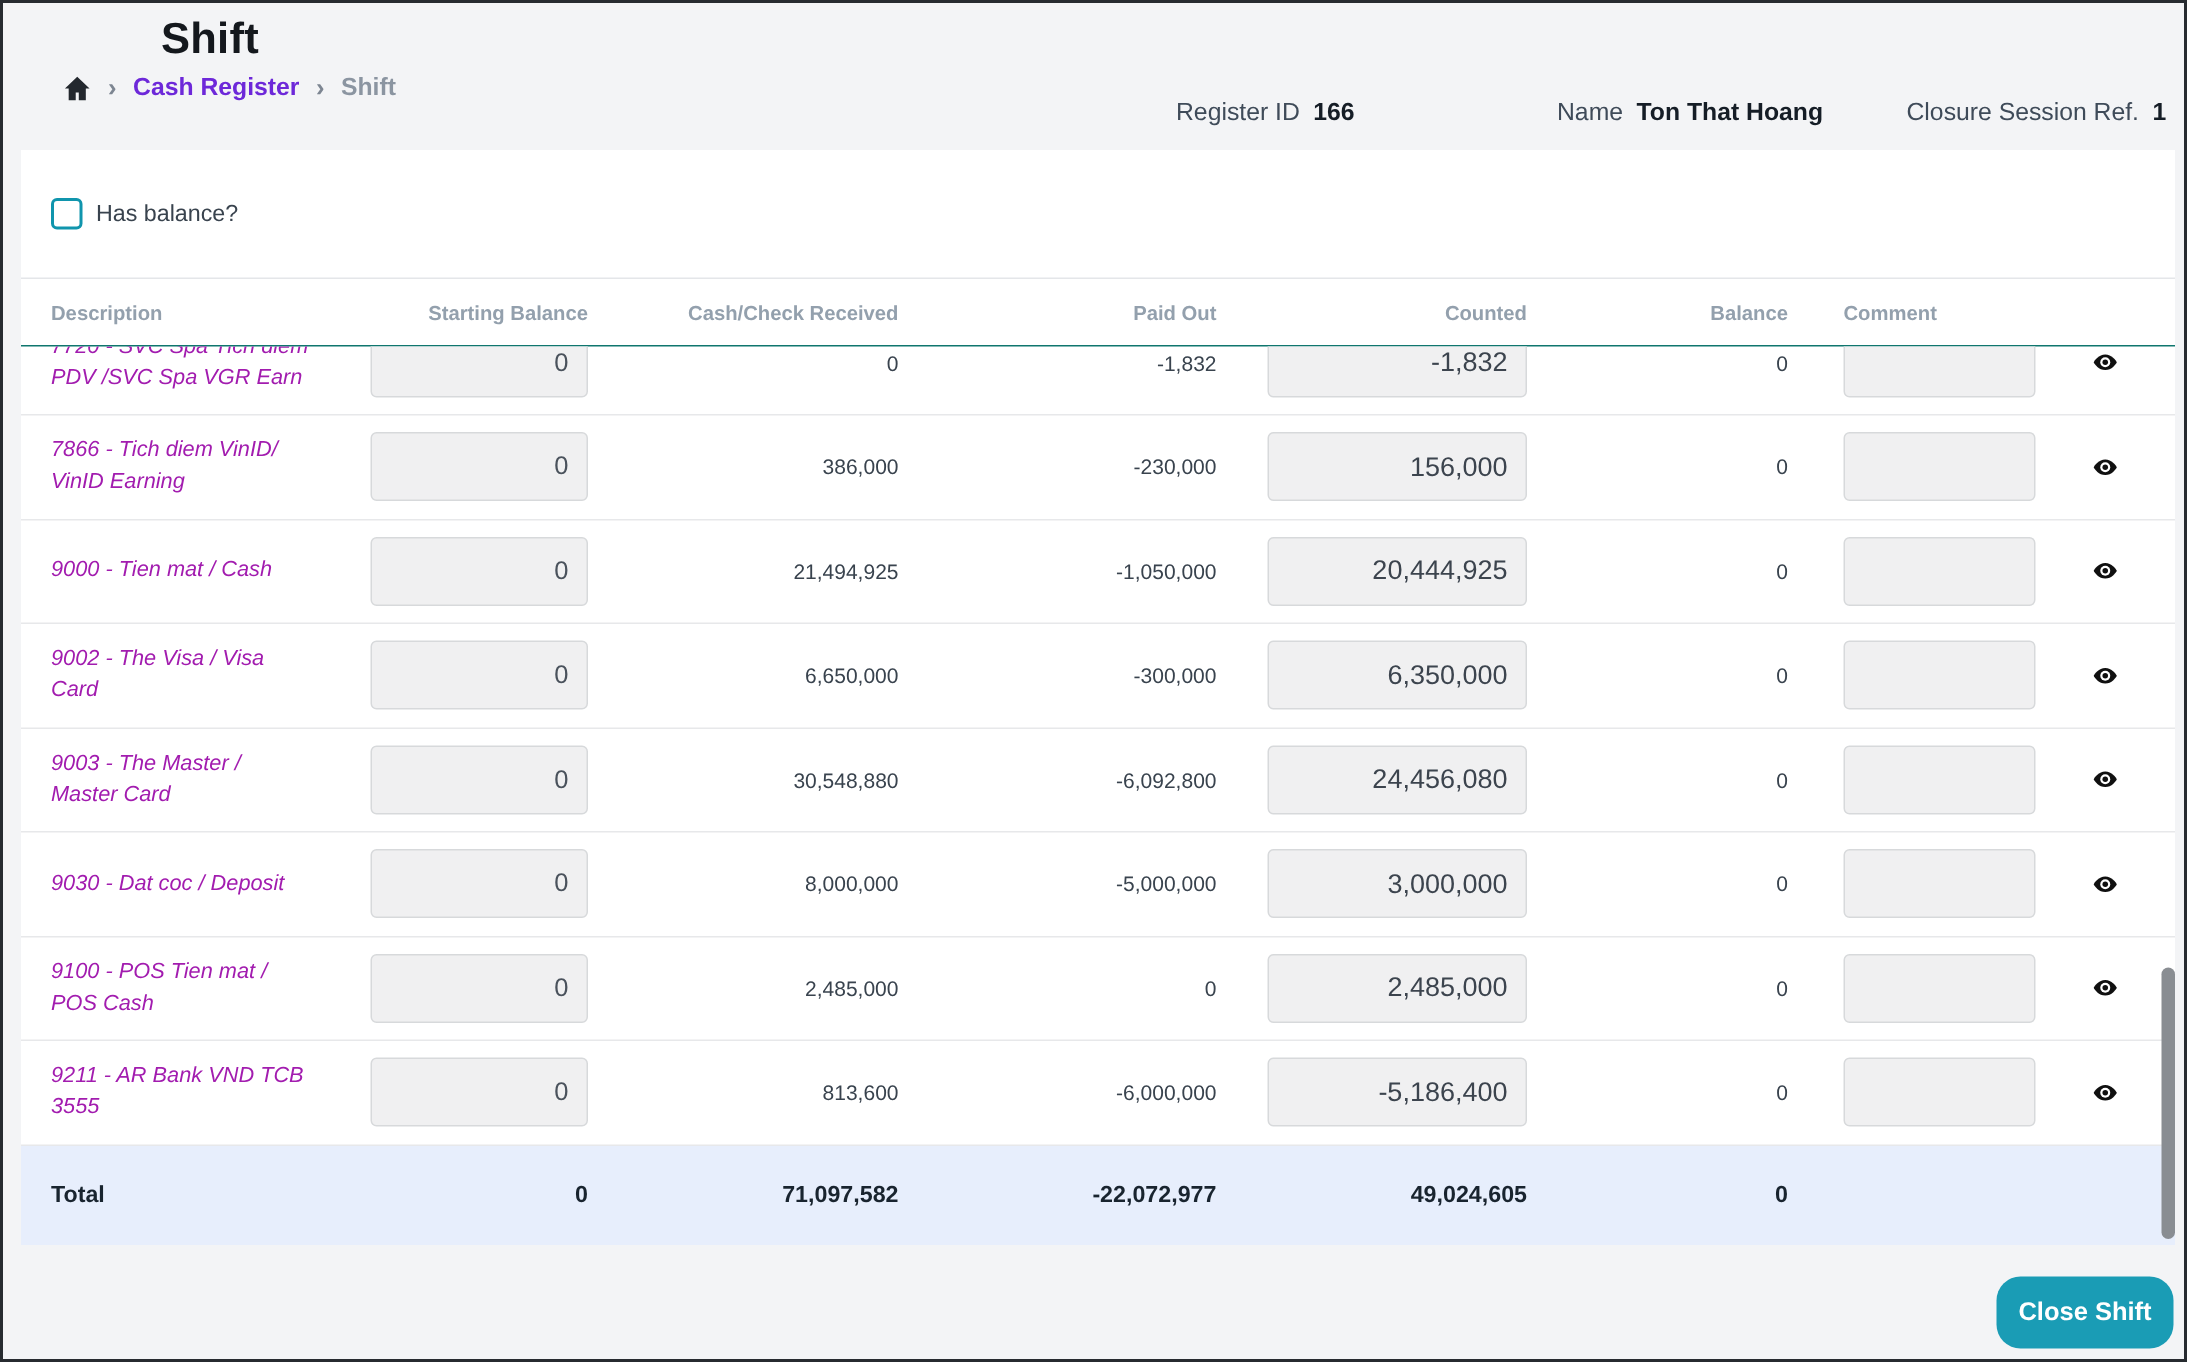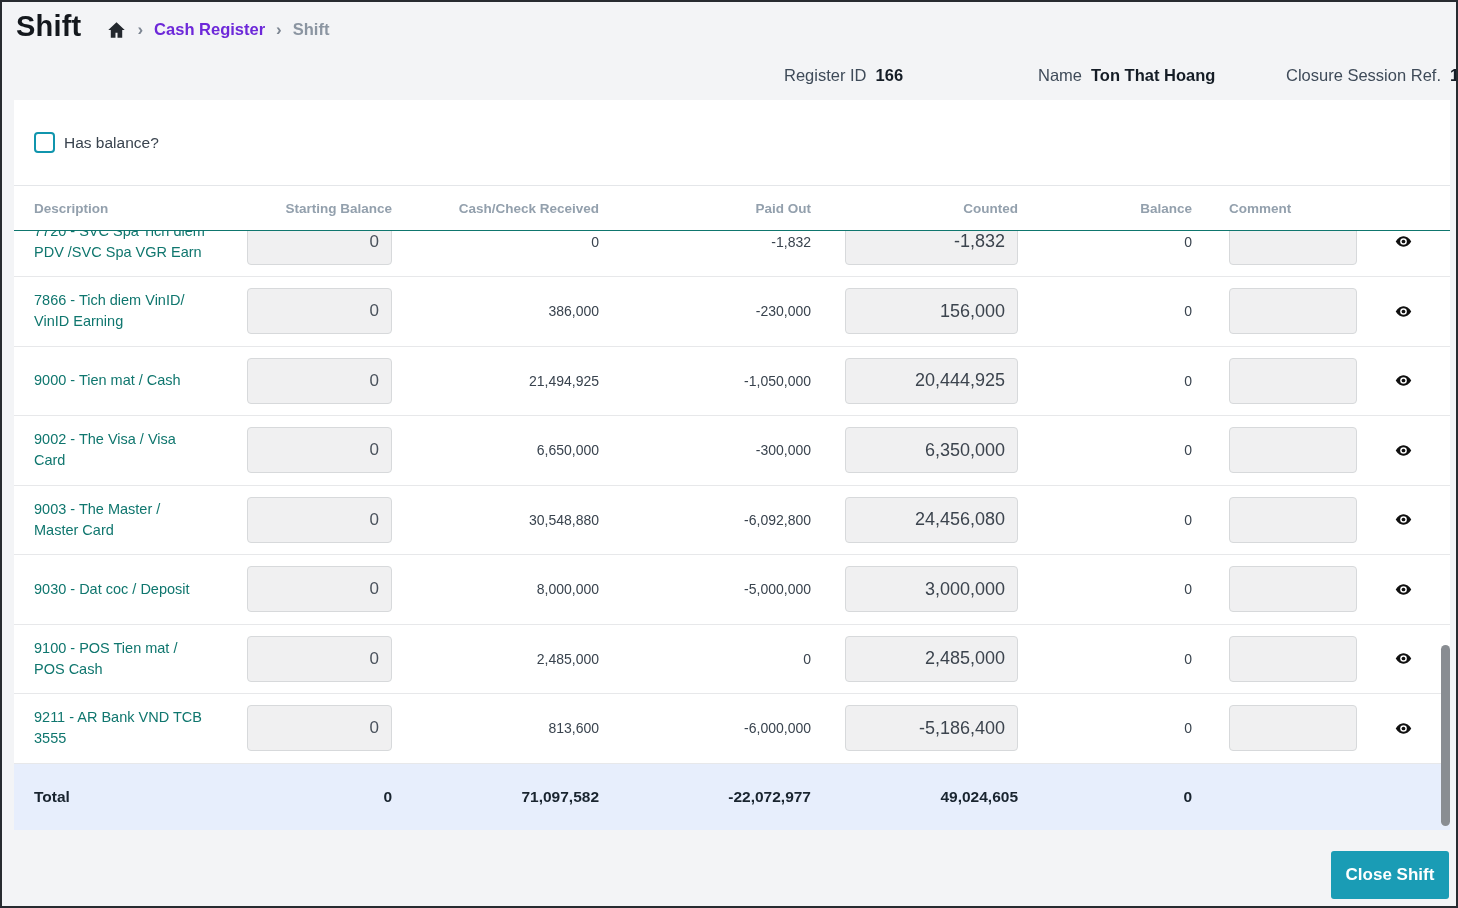--- a/index.html
+++ b/index.html
@@ -6,34 +6,34 @@
   html,body { margin:0; padding:0; }
   body {
     width:1458px; height:908px;
     border:2px solid #272b30;
     background:#f3f4f6;
     font-family:"Liberation Sans", sans-serif;
     position:relative; overflow:hidden;
   }
 
   
-  .title-row { position:absolute; left:14px; top:8px; display:flex; align-items:center; }
+  .title-row { position:absolute; left:14px; top:8px; display:flex; align-items:center;flex-direction:column; }
   .page-title { font-size:29px; font-weight:700; color:#14181d; letter-spacing:.2px; }
   .breadcrumb { display:flex; align-items:center; gap:11px; margin-left:26px; margin-top:6px; }
   .home-link { display:flex; align-items:center; cursor:pointer; }
   .crumb { font-size:16.5px; font-weight:700; color:#6d28d9; }
   .crumb.current { color:#8b95a1; }
   .sep { color:#7d8692; font-size:17px; font-weight:700; line-height:1; }
 
   .info-group { position:absolute; top:64px; display:flex; gap:9px; align-items:baseline;
                 font-size:16.5px; color:#3f4b59; white-space:nowrap; }
   .info-group .val { font-weight:700; color:#151d26; }
   .ig-register { left:766px;margin-left:16px; }
   .ig-name { left:991px;margin-left:45px; }
-  .ig-closure { left:1269px;margin-left:15px; }
+  .ig-closure { left:1269px; }
 
   
   .card { position:absolute; left:12px; top:98px; width:1436px; height:730px; background:#ffffff; }
 
   .hasbalance { height:85px; display:flex; align-items:center; padding-left:20px; gap:9px; }
   .checkbox { width:21px; height:21px; border:2px solid #1095ad; border-radius:4px; background:#fff; cursor:pointer; flex:0 0 auto; }
   .hb-label { font-size:15.5px; color:#39434e; }
 
   .grid { display:grid; padding-left:20px;
           grid-template-columns:213px 145px 207px 212px 207px 174px 165px 1fr; }
@@ -41,21 +41,21 @@
   .thead { height:46px; border-top:1px solid #e4e6e9; border-bottom:1px solid #0f766e;
            align-items:center; color:#93a0ad; font-size:13.5px; font-weight:600; }
   .th { white-space:nowrap; }
   .th.r { text-align:right; }
   .th.comment { padding-left:37px; }
 
   .tbody { height:533px; overflow:hidden; position:relative; }
   .trow { height:69.5px; border-bottom:1px solid #e7e8ea; align-items:center; }
   .trow.first { margin-top:-23.5px; }
 
-  .cell.desc { font-size:14.5px; color:#0f766e; line-height:21px; padding-right:12px; }
+  .cell.desc { font-size:14.5px; color:#a21caf; line-height:21px; padding-right:12px;font-style:italic; }
   .cell.num { text-align:right; font-size:14px; color:#39434e; }
   .cell.flexend { display:flex; justify-content:flex-end; }
   .cell.eye { display:flex; justify-content:center; }
 
   .input-box { background:#f0f0f1; border:1px solid #d7d9db; border-radius:4px; height:46px;
                display:flex; align-items:center; justify-content:flex-end; padding:0 12px; cursor:text; }
   .sb-box { width:145px; font-size:17px; color:#4a525c; }
   .counted-box { width:173px; font-size:18px; color:#3c444e; }
   .comment-box { width:128px; }
 
@@ -64,21 +64,21 @@
   .totalrow { height:66px; background:#e7eefc; align-items:center;
               font-weight:700; font-size:15.5px; color:#19242f; }
   .totalrow .t-num { text-align:right; }
 
   .scroll-thumb { position:absolute; right:0; top:545px; width:9px; height:181px;
                   background:#898d92; border-radius:5px; cursor:grab; }
 
   
   .close-btn { position:absolute; left:1329px; top:849px; width:118px; height:48px;
                background:#1a9cb5; color:#ffffff; font-weight:700; font-size:17px;
-               border:none; border-radius:3px; display:flex; align-items:center; justify-content:center;
+               border:none; border-radius:16px; display:flex; align-items:center; justify-content:center;
                cursor:pointer; font-family:"Liberation Sans", sans-serif; }
 </style>
 </head>
 <body>
 
 <div class="title-row">
   <span class="page-title">Shift</span>
   <div class="breadcrumb">
     <span class="home-link">
       <svg width="19" height="18" viewBox="0 0 24 23">

